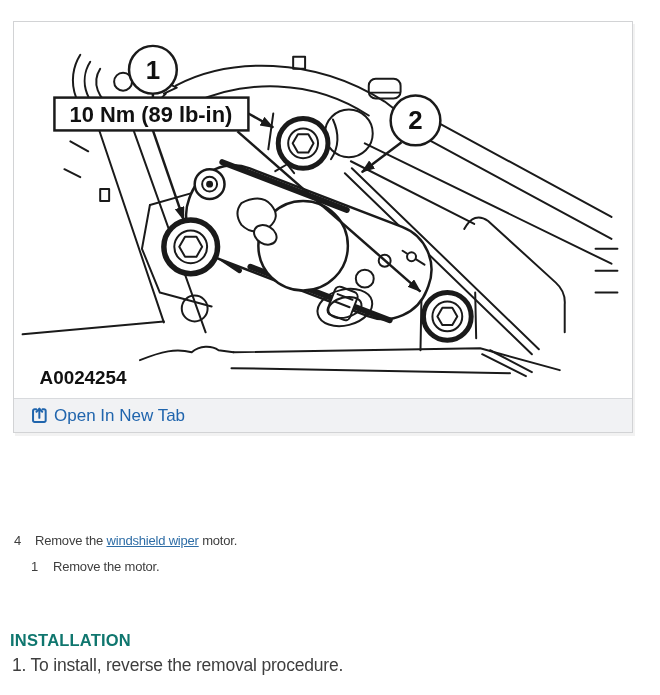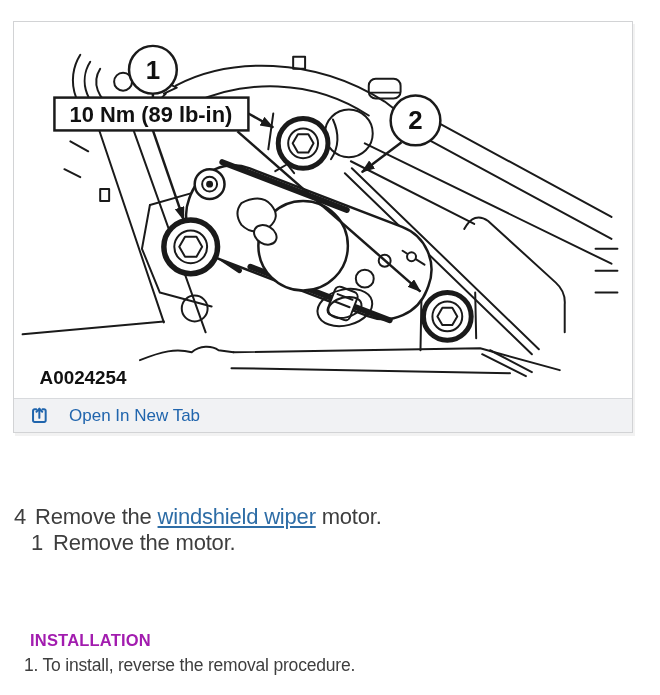--- a/index.html
+++ b/index.html
@@ -13,34 +13,34 @@
     box-shadow:2px 3px 0 rgba(0,0,0,0.05);
   }
   .figure-area{position:absolute;left:0;top:0;width:618px;height:376px;background:#fff;}
   .figure-toolbar{
     position:absolute;left:0;bottom:0;width:618px;height:34px;
     background:#f1f2f4;border-top:1px solid #d8dadd;box-sizing:border-box;
     display:flex;align-items:center;justify-content:space-between;
     padding:0 10px 0 16px;
   }
   .tb-link{
-    display:flex;align-items:center;gap:20px;color:#2065ad;font-size:17px;
+    display:flex;align-items:center;gap:5px;color:#2065ad;font-size:17px;
     text-decoration:none;cursor:pointer;line-height:1;
   }
   .tb-link svg{display:block;}
-  .steps{position:absolute;left:14px;top:504px;width:630px;font-size:22px;line-height:26px;letter-spacing:-0.2px;}
+  .steps{position:absolute;left:14px;top:528px;width:630px;font-size:13px;line-height:26px;letter-spacing:-0.2px;}
   .step-main .num{display:inline-block;min-width:21px;}
   .substeps{padding-left:17px;}
   .substeps .num{display:inline-block;min-width:22px;}
   a.inline-link{color:#2e6da6;text-decoration:underline;cursor:pointer;}
   .install-heading{
     position:absolute;left:10px;top:631px;font-size:16.5px;font-weight:bold;
-    color:#a21caf;letter-spacing:0.2px;margin-left:20px;
+    color:#0f766e;letter-spacing:0.2px;
   }
-  .install-step{position:absolute;left:12px;top:655px;font-size:17.5px;letter-spacing:-0.2px;color:#3e3e3e;margin-left:12px;}
+  .install-step{position:absolute;left:12px;top:655px;font-size:17.5px;letter-spacing:-0.2px;color:#3e3e3e;}
   text{font-family:"Liberation Sans", sans-serif;}
 </style>
 </head>
 <body>
 
 <div class="figure-card">
   <div class="figure-area">
     <svg width="618" height="376" viewBox="0 0 620 378">
       <defs>
         <marker id="ah" markerUnits="userSpaceOnUse" markerWidth="16" markerHeight="12" refX="13" refY="5" orient="auto">

